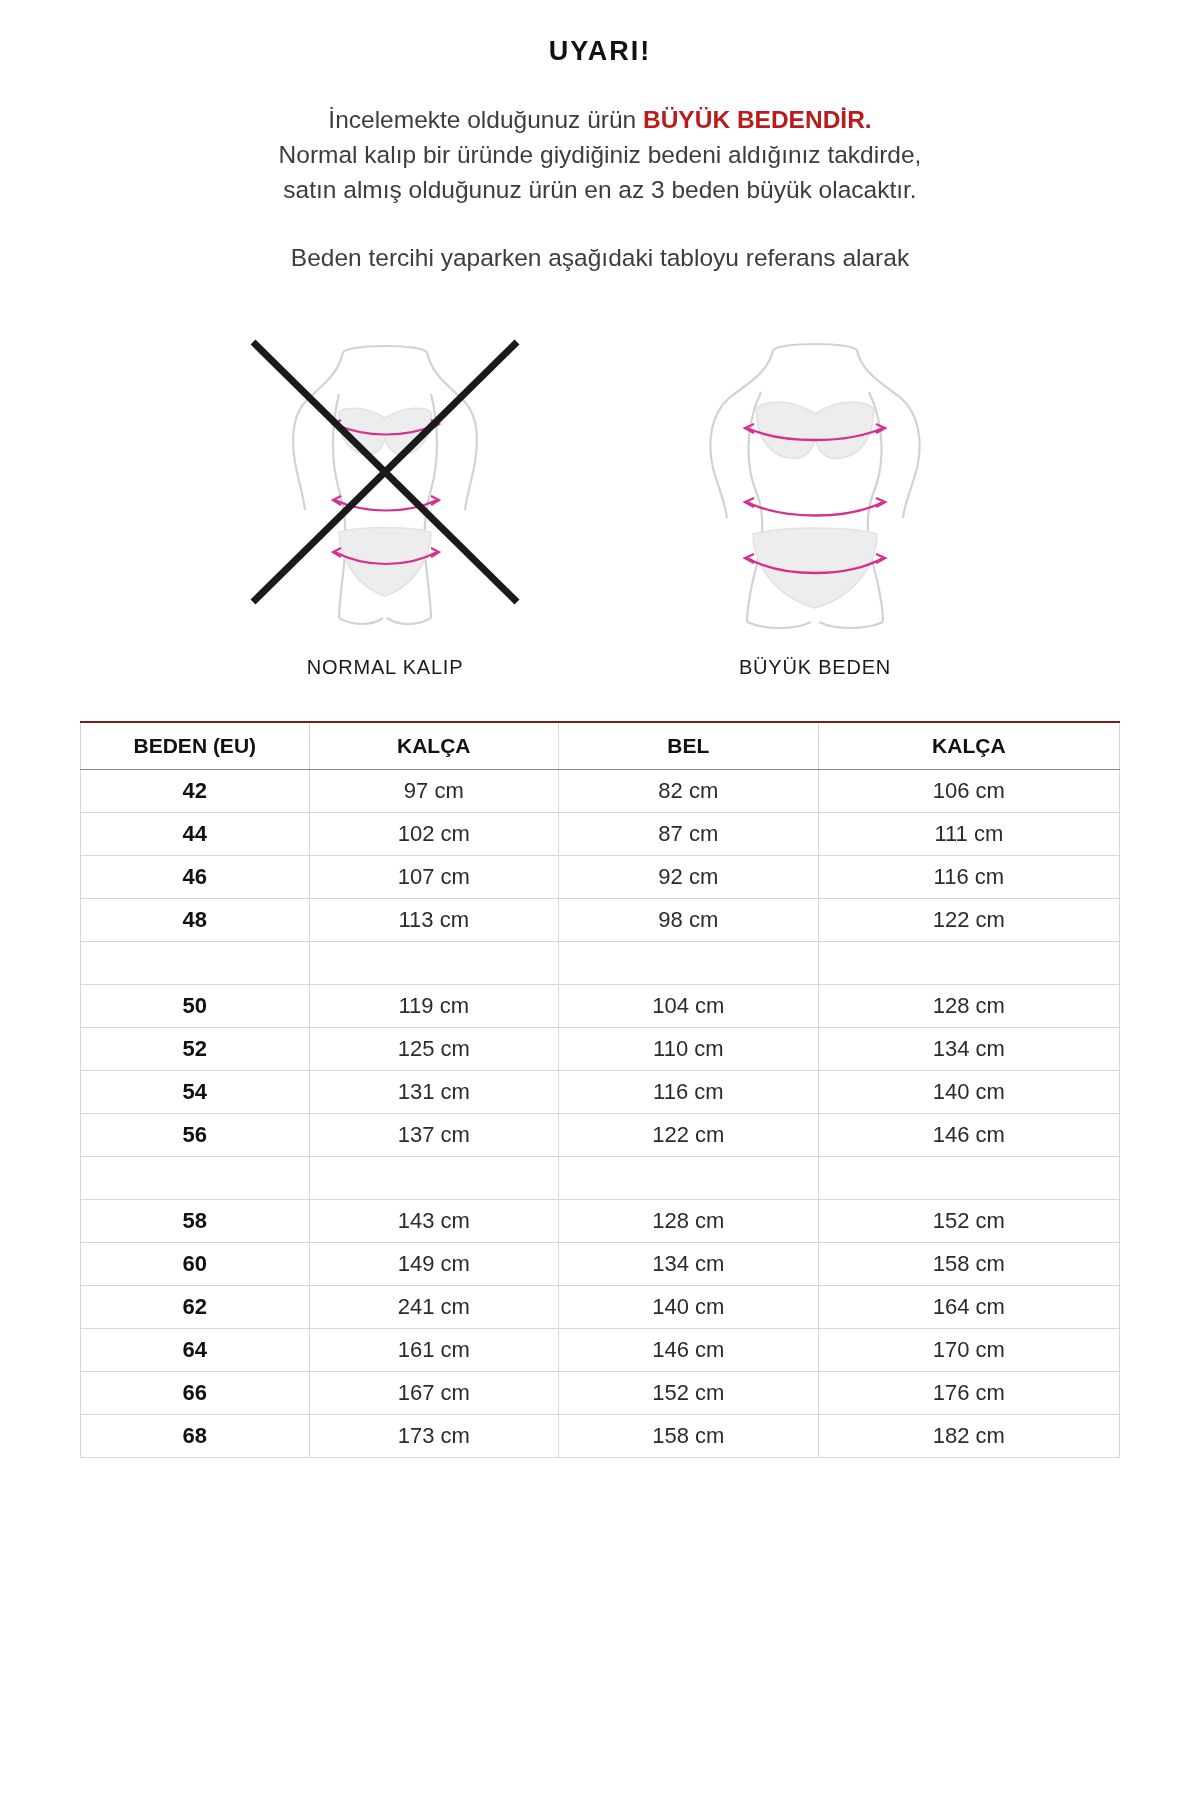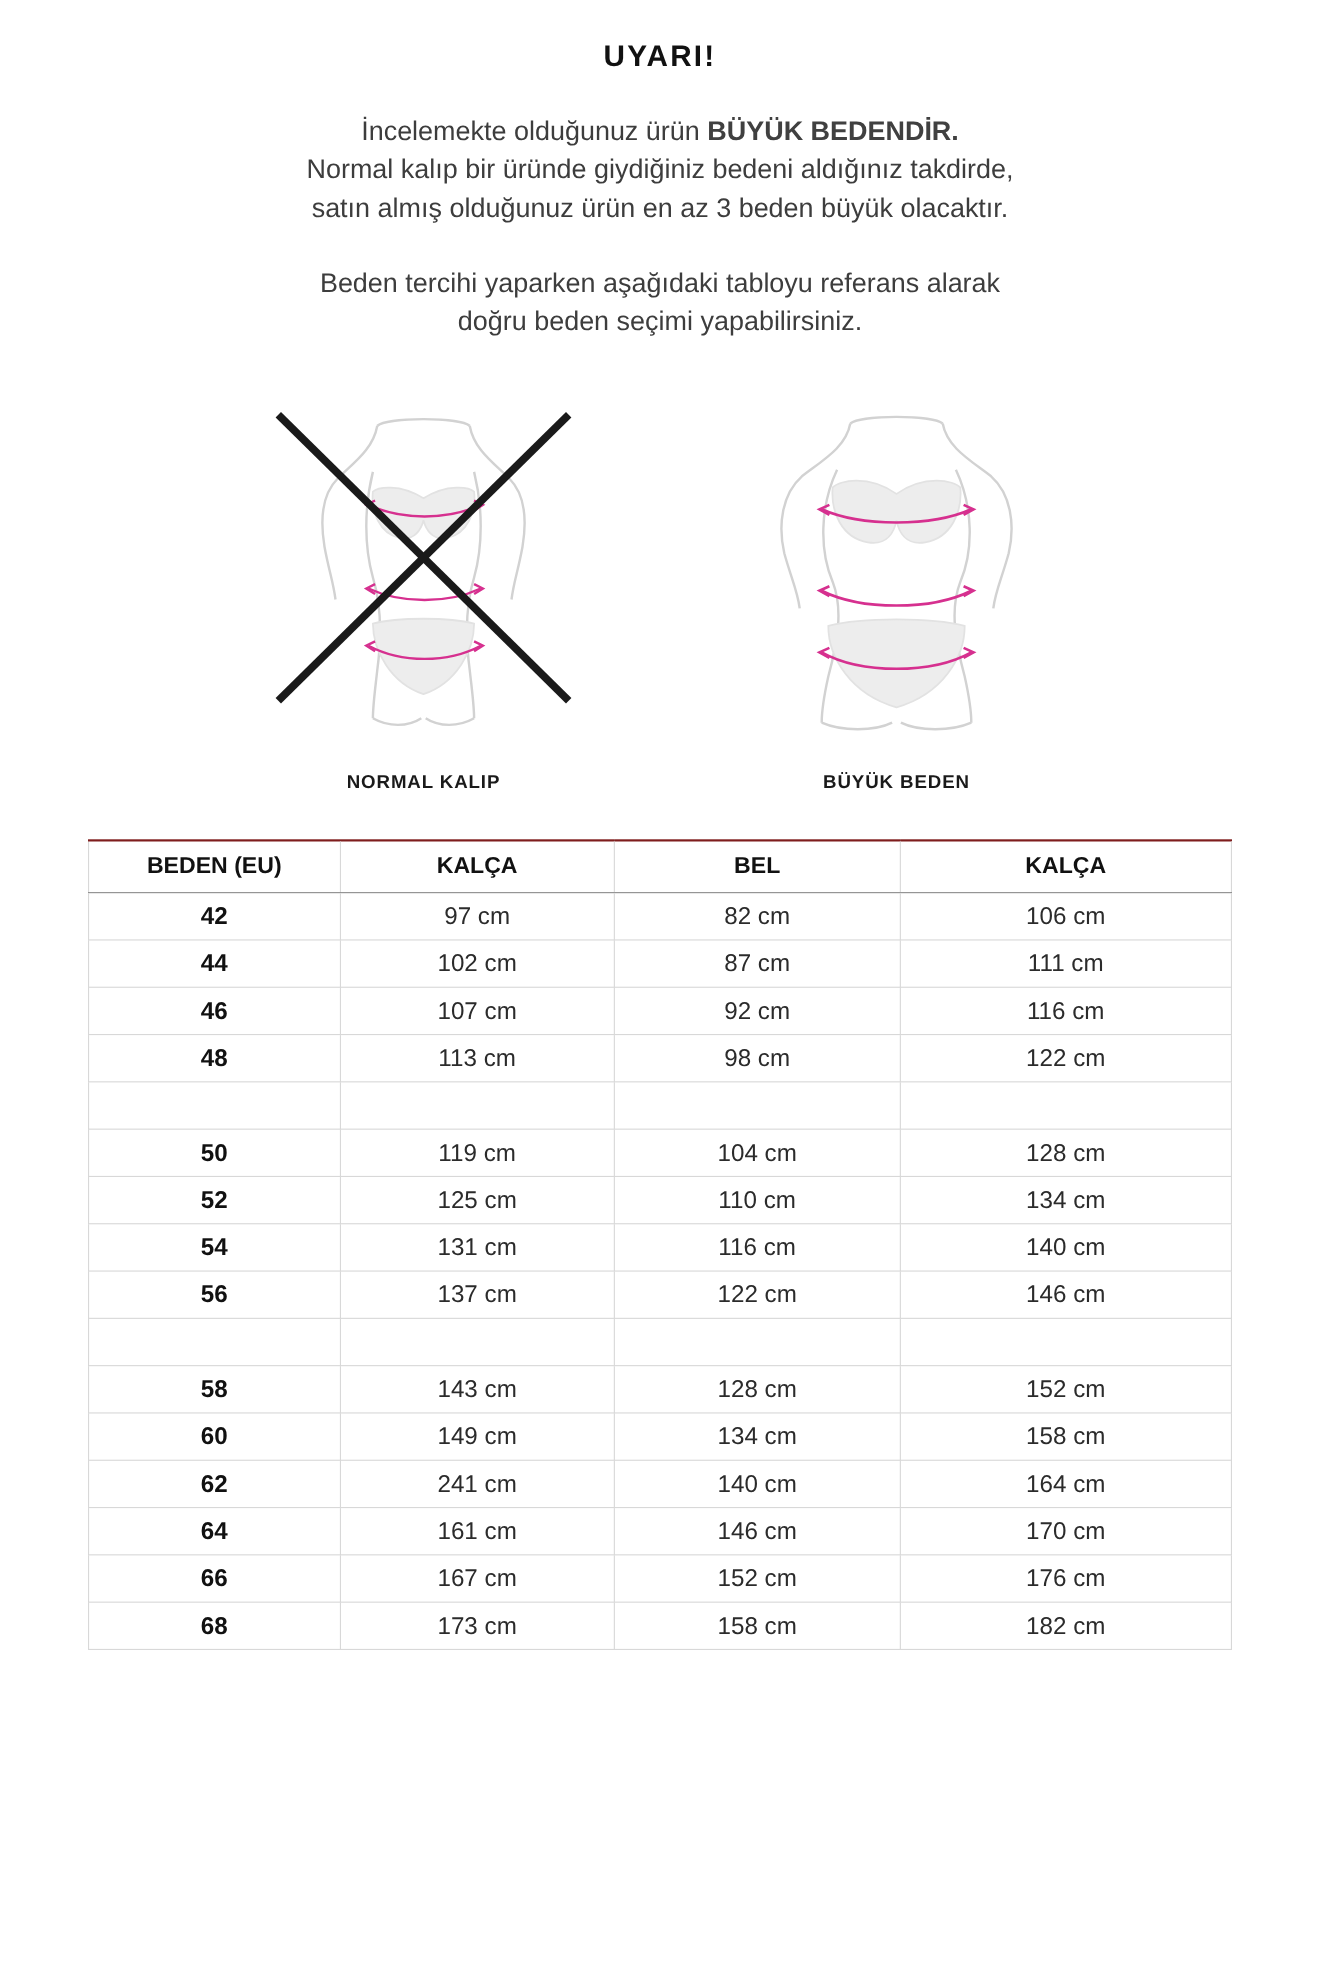--- a/index.html
+++ b/index.html
@@ -30,21 +30,21 @@
   }
   .intro {
     text-align: center;
     font-size: 24.5px;
     line-height: 1.42;
     color: #3d3d3d;
     font-weight: 400;
   }
   .intro .strong {
     font-weight: bold;
-    color: #404040;
+    color: #b91c1c;
   }
   .intro p {
     margin: 0;
   }
   .intro p.second {
     margin-top: 34px;
   }
 
   
   .figures {
@@ -57,23 +57,23 @@
   .figure-block {
     width: 300px;
     text-align: center;
     position: relative;
   }
   .figure-svg-wrap {
     position: relative;
     height: 300px;
   }
   .figure-caption {
-    margin-top: 32px;
-    font-size: 17px;
-    font-weight: bold;
+    margin-top: 22px;
+    font-size: 20px;
+    font-weight: normal;
     letter-spacing: 0.8px;
     color: #1a1a1a;
   }
 
   
   table.size-table {
     margin-top: 42px;
     border-collapse: collapse;
     width: 100%;
     table-layout: fixed;
@@ -116,21 +116,20 @@
   <h1 class="title">UYARI!</h1>
 
   <div class="intro">
     <p>
       <span>İncelemekte olduğunuz ürün </span><span class="strong">BÜYÜK BEDENDİR.</span><br>
       <span>Normal kalıp bir üründe giydiğiniz bedeni aldığınız takdirde,</span><br>
       <span>satın almış olduğunuz ürün en az 3 beden büyük olacaktır.</span>
     </p>
     <p class="second">
       <span>Beden tercihi yaparken aşağıdaki tabloyu referans alarak</span><br>
-      <span>doğru beden seçimi yapabilirsiniz.</span>
     </p>
   </div>
 
   <div class="figures">
 
     <div class="figure-block">
       <div class="figure-svg-wrap">
         <svg width="300" height="300" viewBox="0 0 300 300">
 
           <g fill="none" stroke="#d2d2d2" stroke-width="2.2">

